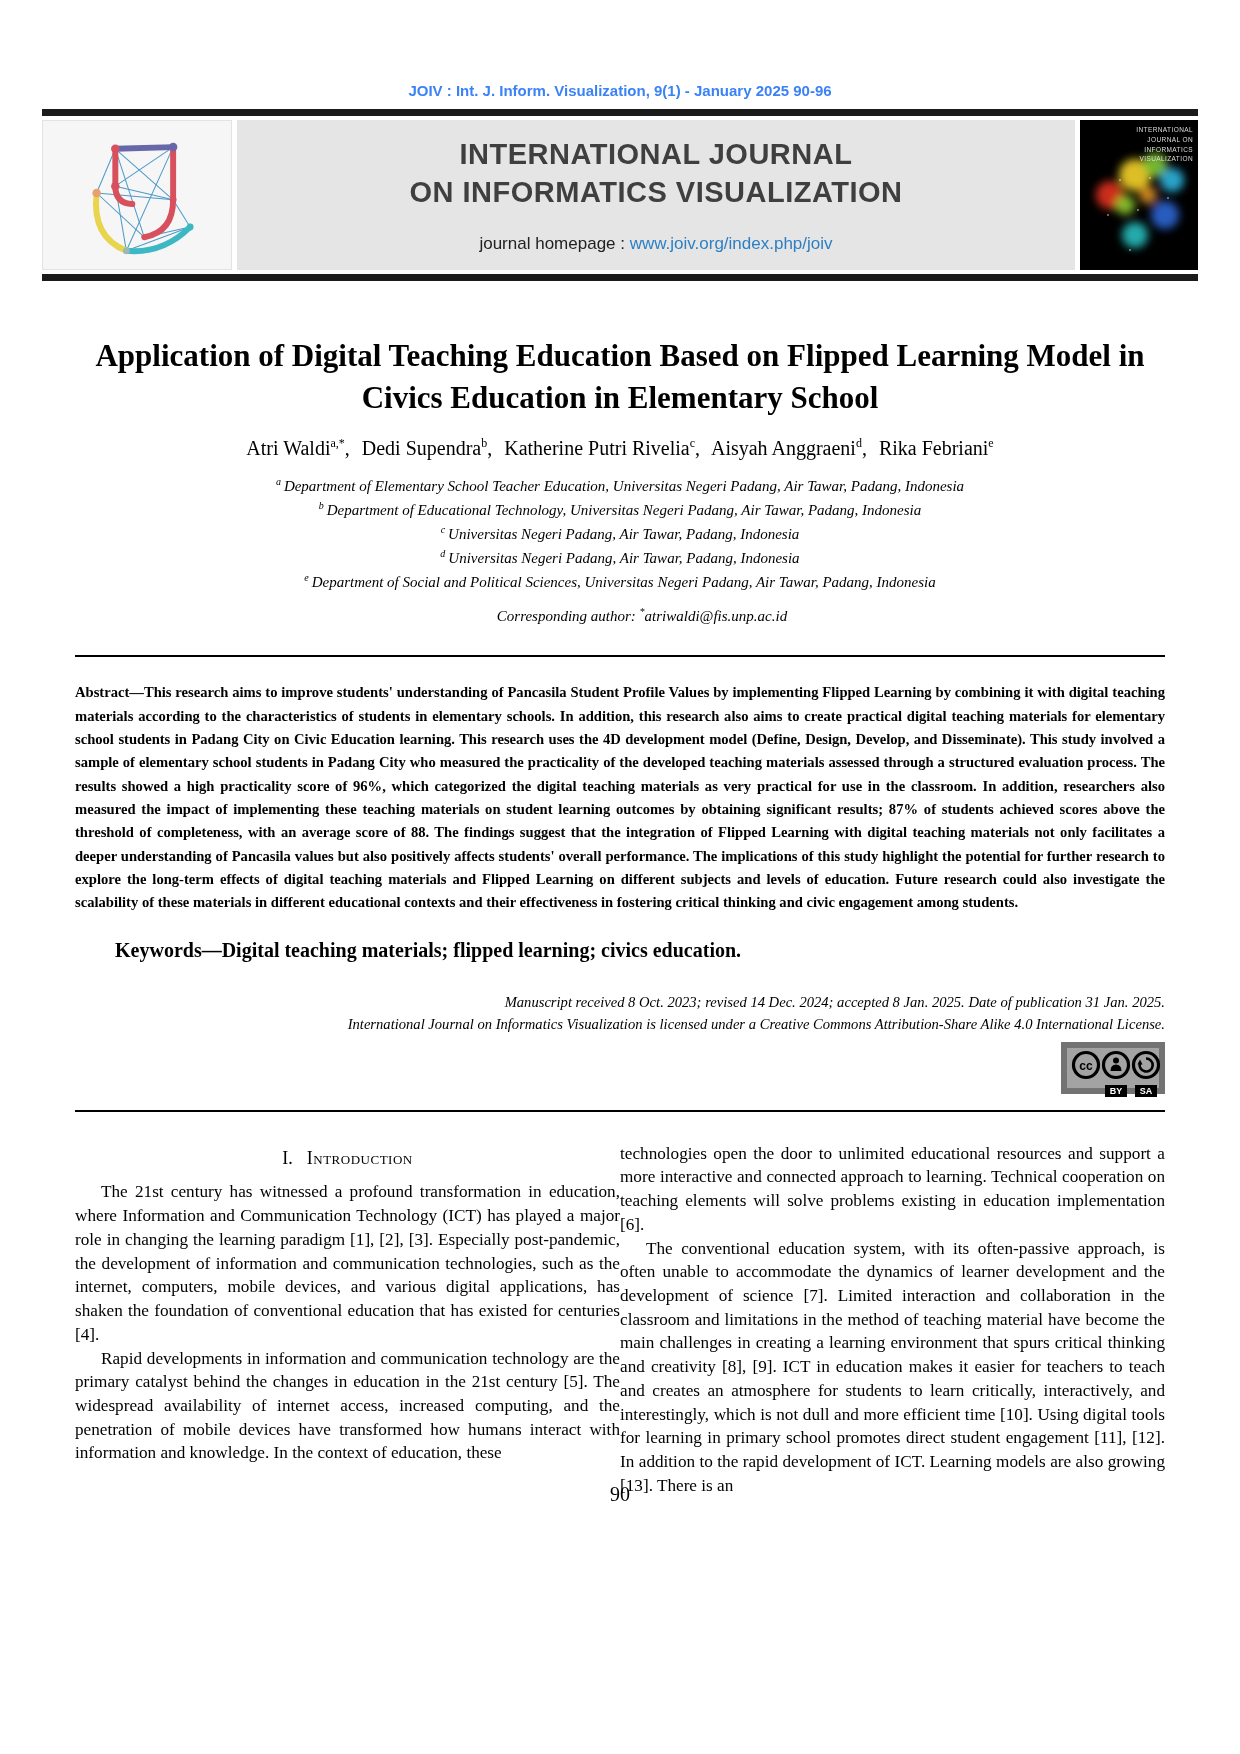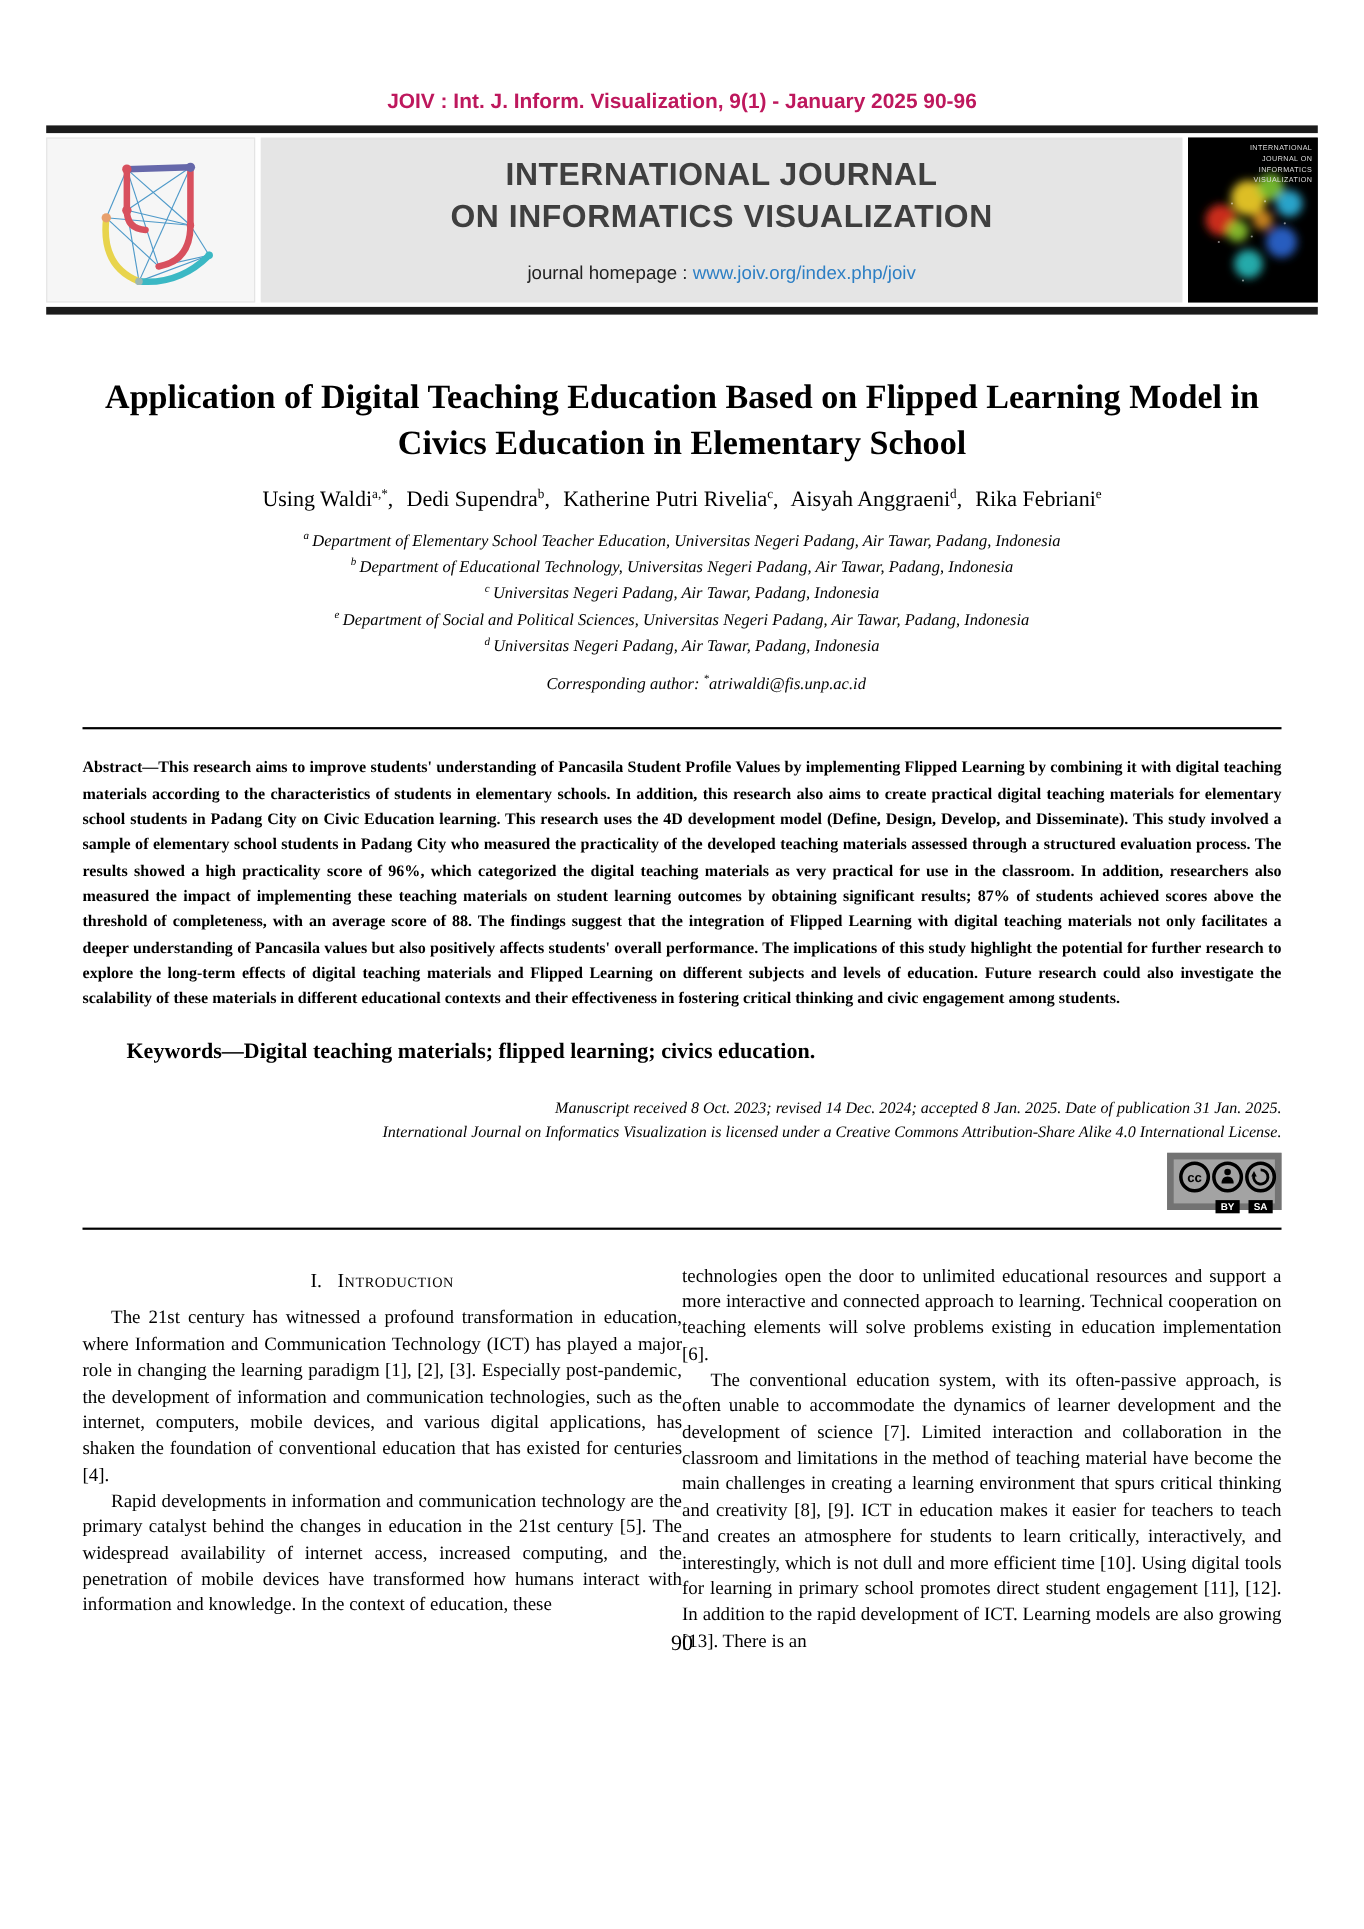--- a/index.html
+++ b/index.html
@@ -6,21 +6,21 @@
   html,body { background:#ffffff; }
   body {
     width:1240px; height:1754px; position:relative;
     font-family:"Liberation Serif", serif; color:#000;
   }
 
   
   .running-head {
     margin-top:82px; text-align:center;
     font-family:"Liberation Sans", sans-serif;
-    font-size:19px; font-weight:bold; color:#be185d;
+    font-size:15px; font-weight:bold; color:#3b82f6;
   }
 
   
   .banner { margin:10px 42px 0; }
   .banner .bar { height:7px; background:#1b1b1b; }
   .banner-row { display:flex; align-items:stretch; height:150px; margin:4px 0; }
   .logo-box {
     width:190px; background:#f6f6f6; border:1px solid #e3e3e3;
     display:flex; align-items:center; justify-content:center; margin-right:5px;
   }
@@ -170,33 +170,33 @@
       </svg>
       <div class="thumb-caption">INTERNATIONAL JOURNAL ON INFORMATICS VISUALIZATION</div>
     </div>
   </div>
   <div class="bar"></div>
 </div>
 
 <h1 class="article-title">Application of Digital Teaching Education Based on Flipped Learning Model in Civics Education in Elementary School</h1>
 
 <div class="authors">
-  <span><span>Using Waldi</span><sup>a,*</sup><span class="sep">,</span></span>
+  <span><span>Atri Waldi</span><sup>a,*</sup><span class="sep">,</span></span>
   <span><span>Dedi Supendra</span><sup>b</sup><span class="sep">,</span></span>
   <span><span>Katherine Putri Rivelia</span><sup>c</sup><span class="sep">,</span></span>
   <span><span>Aisyah Anggraeni</span><sup>d</sup><span class="sep">,</span></span>
   <span><span>Rika Febriani</span><sup>e</sup></span>
 </div>
 
 <div class="affiliations">
   <div class="affil-line"><sup>a</sup><span>Department of Elementary School Teacher Education, Universitas Negeri Padang, Air Tawar, Padang, Indonesia</span></div>
   <div class="affil-line"><sup>b</sup><span>Department of Educational Technology, Universitas Negeri Padang, Air Tawar, Padang, Indonesia</span></div>
   <div class="affil-line"><sup>c</sup><span>Universitas Negeri Padang, Air Tawar, Padang, Indonesia</span></div>
+  <div class="affil-line"><sup>d</sup><span>Universitas Negeri Padang, Air Tawar, Padang, Indonesia</span></div>
   <div class="affil-line"><sup>e</sup><span>Department of Social and Political Sciences, Universitas Negeri Padang, Air Tawar, Padang, Indonesia</span></div>
-  <div class="affil-line"><sup>d</sup><span>Universitas Negeri Padang, Air Tawar, Padang, Indonesia</span></div>
 </div>
 
 <div class="corresponding">
   <span>Corresponding author: </span><sup>*</sup><a href="#">atriwaldi@fis.unp.ac.id</a>
 </div>
 
 <div class="rule"></div>
 
 <p class="abstract">Abstract—This research aims to improve students' understanding of Pancasila Student Profile Values by implementing Flipped Learning by combining it with digital teaching materials according to the characteristics of students in elementary schools. In addition, this research also aims to create practical digital teaching materials for elementary school students in Padang City on Civic Education learning. This research uses the 4D development model (Define, Design, Develop, and Disseminate). This study involved a sample of elementary school students in Padang City who measured the practicality of the developed teaching materials assessed through a structured evaluation process. The results showed a high practicality score of 96%, which categorized the digital teaching materials as very practical for use in the classroom. In addition, researchers also measured the impact of implementing these teaching materials on student learning outcomes by obtaining significant results; 87% of students achieved scores above the threshold of completeness, with an average score of 88. The findings suggest that the integration of Flipped Learning with digital teaching materials not only facilitates a deeper understanding of Pancasila values but also positively affects students' overall performance. The implications of this study highlight the potential for further research to explore the long-term effects of digital teaching materials and Flipped Learning on different subjects and levels of education. Future research could also investigate the scalability of these materials in different educational contexts and their effectiveness in fostering critical thinking and civic engagement among students.</p>
 

